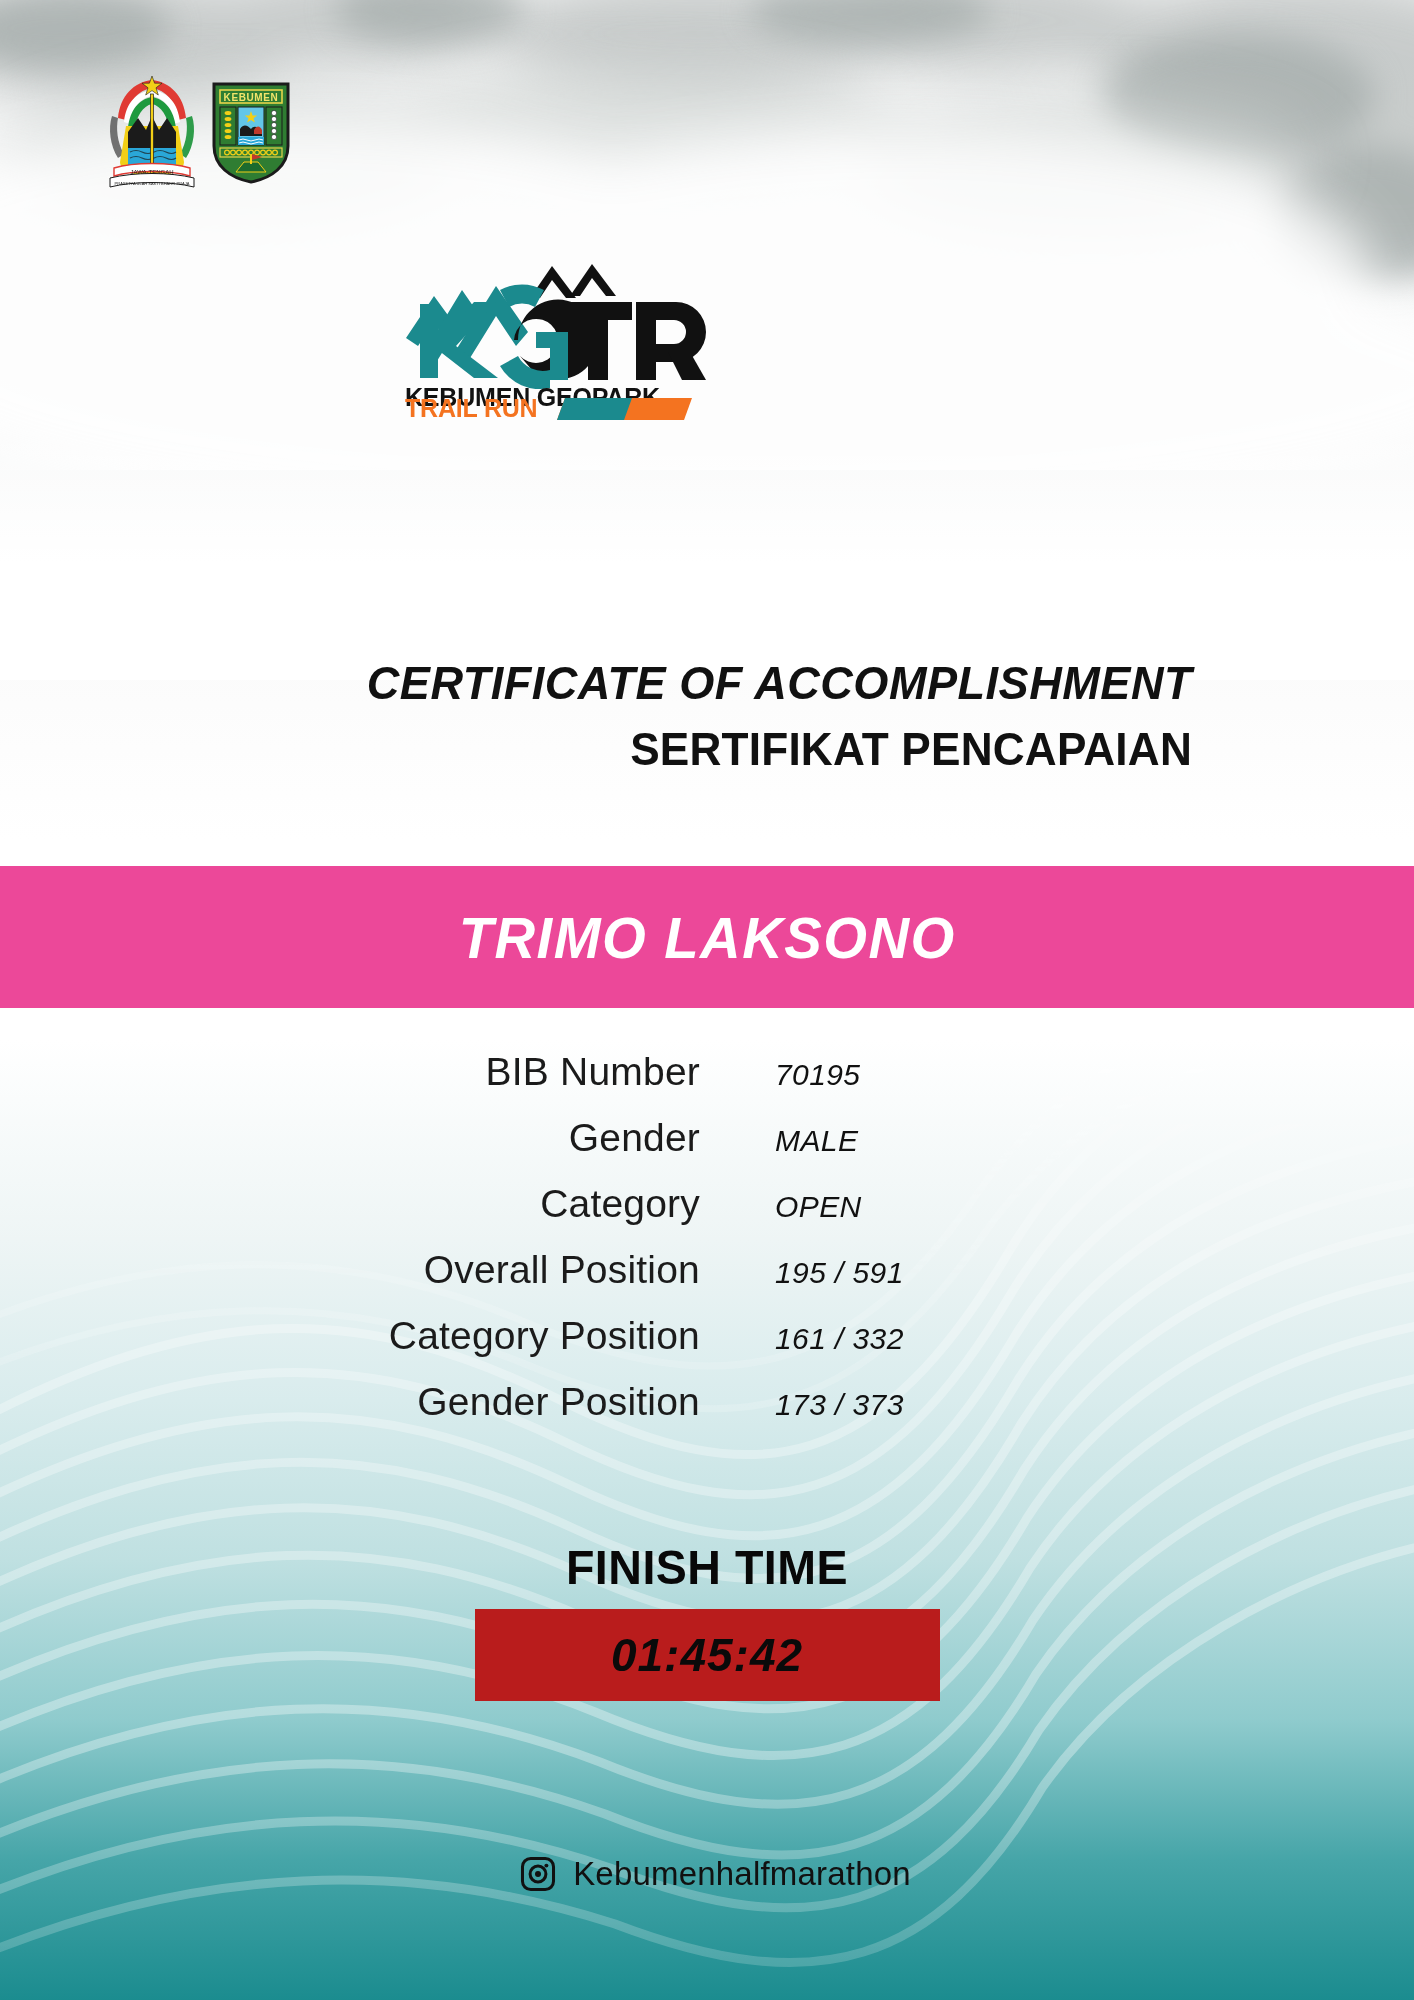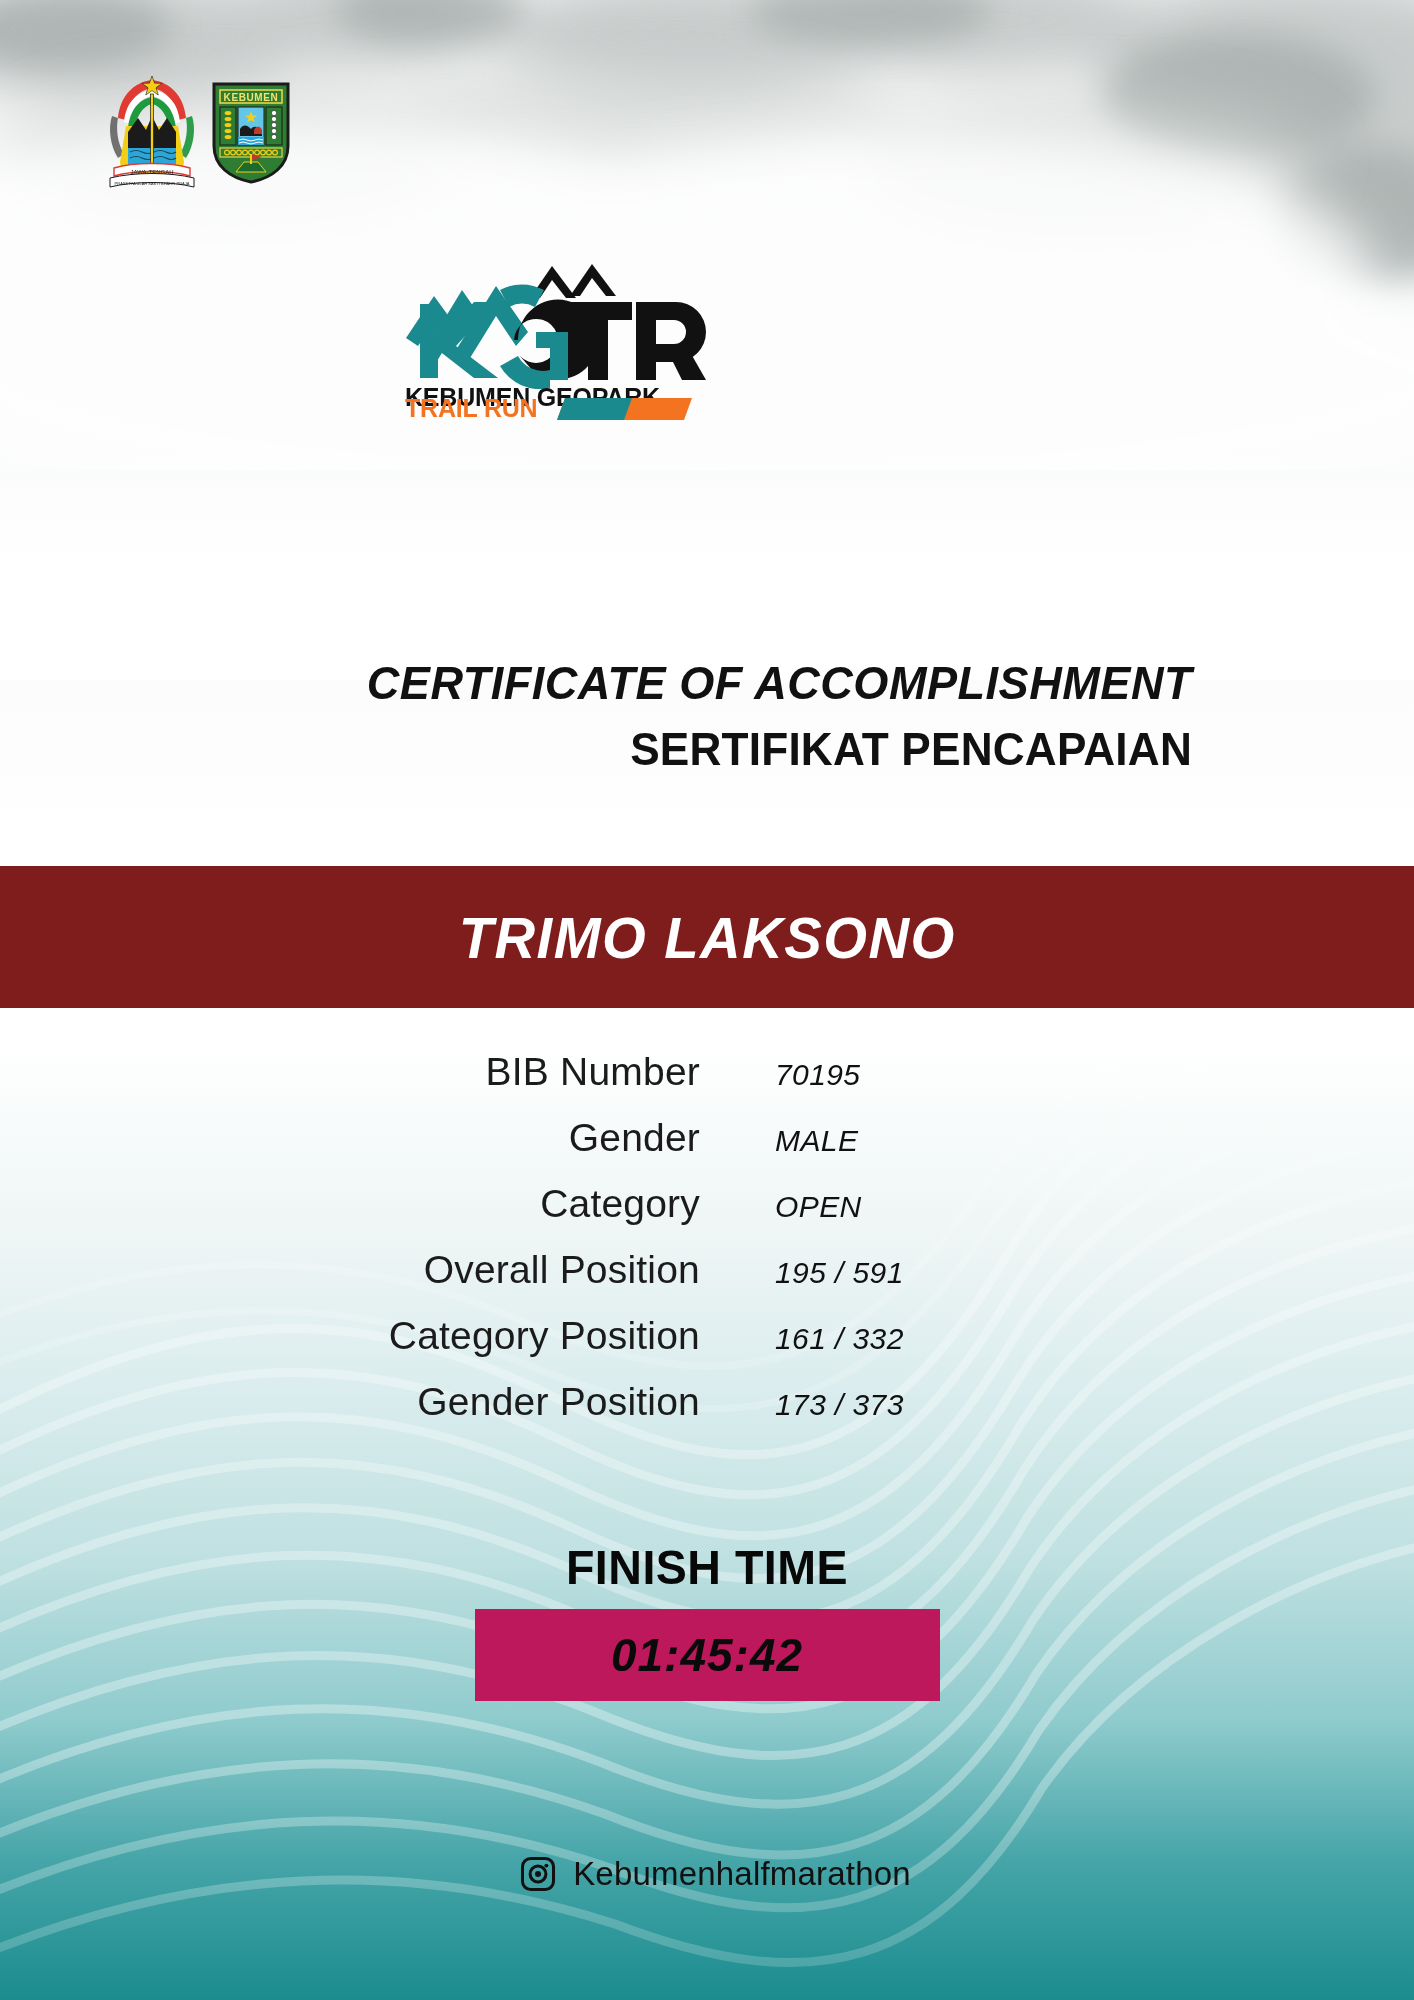--- a/index.html
+++ b/index.html
@@ -55,21 +55,21 @@
   }
   #title-id{
     font-size:46px; font-weight:bold; color:#111111;
     line-height:1.2; margin-top:12px; letter-spacing:0.2px;
     transform:scaleX(0.96);
   }
 
   
   #name-banner{
     position:absolute; left:0; top:866px; width:1414px; height:142px;
-    background:#7f1d1d; display:flex; align-items:center; justify-content:center;
+    background:#ec4899; display:flex; align-items:center; justify-content:center;
   }
   #runner-name{
     color:#ffffff; font-size:58px; font-weight:bold; font-style:italic;
     letter-spacing:1.5px; transform:scaleX(0.97);
   }
 
   
   #details{ position:absolute; left:0; top:1050px; width:1414px; }
   .row{ display:flex; align-items:baseline; height:66px; }
   .lbl{
@@ -82,21 +82,21 @@
     letter-spacing:0.4px; white-space:nowrap;
   }
 
   
   #finish-wrap{ position:absolute; left:0; top:1540px; width:1414px; text-align:center; }
   #finish-label{
     font-size:48px; font-weight:bold; color:#080808; letter-spacing:0.5px;
     transform:scaleX(0.97);
   }
   #finish-box{
-    margin:14px auto 0; width:465px; height:92px; background:#be185d;
+    margin:14px auto 0; width:465px; height:92px; background:#b91c1c;
     display:flex; align-items:center; justify-content:center;
   }
   #finish-time{
     font-size:46px; font-weight:bold; font-style:italic; color:#0a0a0a;
     letter-spacing:1px;
   }
 
   
   #footer{
     position:absolute; left:8px; top:1855px; width:1414px;

